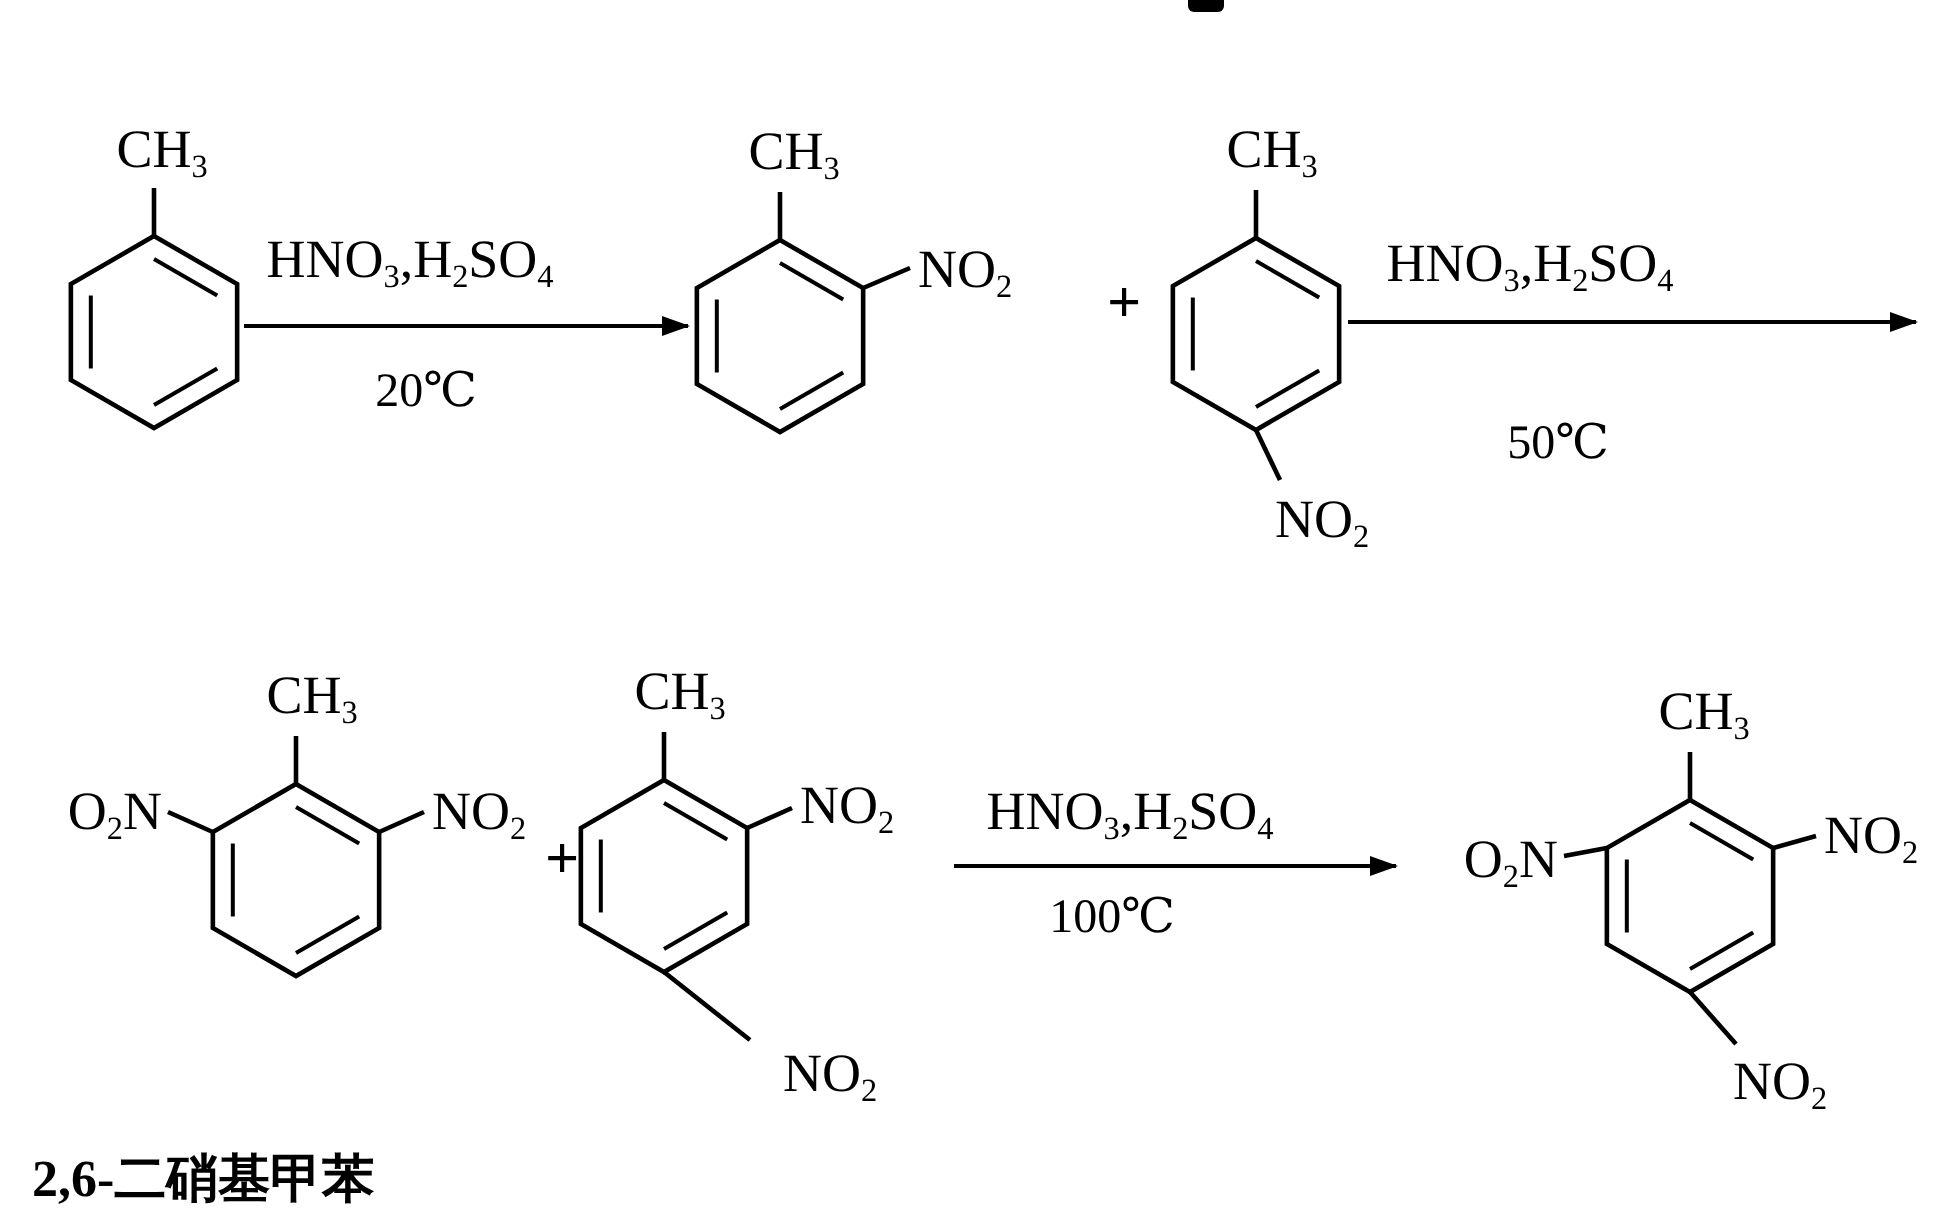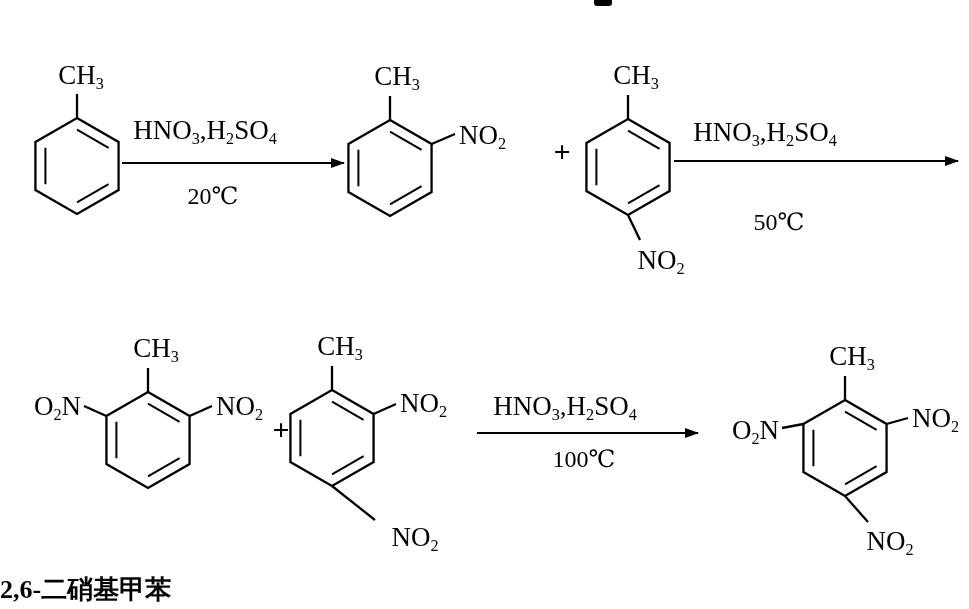--- a/index.html
+++ b/index.html
@@ -144,29 +144,29 @@
   <div class="lbl lft" style="left:400px;top:403px;">
     <span>NO</span><sub>2</sub>
   </div>
   <div class="lbl ctr" style="left:415px;top:537px;">
     <span>NO</span><sub>2</sub>
   </div>
 
   <div class="lbl ctr" style="left:565px;top:406px;">
     <span>HNO</span><sub>3</sub><span>,H</span><sub>2</sub><span>SO</span><sub>4</sub>
   </div>
-  <div class="lbl ctr temp" style="left:584px;top:459px;text-align:right;">100℃</div>
+  <div class="lbl ctr temp" style="left:556px;top:459px;text-align:right;">100℃</div>
 
   <div class="lbl ctr" style="left:852px;top:356px;">
     <span>CH</span><sub>3</sub>
   </div>
   <div class="lbl rgt" style="left:779px;top:430px;">
     <span>O</span><sub>2</sub><span>N</span>
   </div>
   <div class="lbl lft" style="left:912px;top:418px;">
     <span>NO</span><sub>2</sub>
   </div>
   <div class="lbl ctr" style="left:890px;top:541px;">
     <span>NO</span><sub>2</sub>
   </div>
 
-  <div class="name" style="left:0px;top:576px;">2,6-二硝基甲苯</div>
+  <div class="name" style="left:16px;top:576px;">2,6-二硝基甲苯</div>
 </div>
 
 </body></html>

